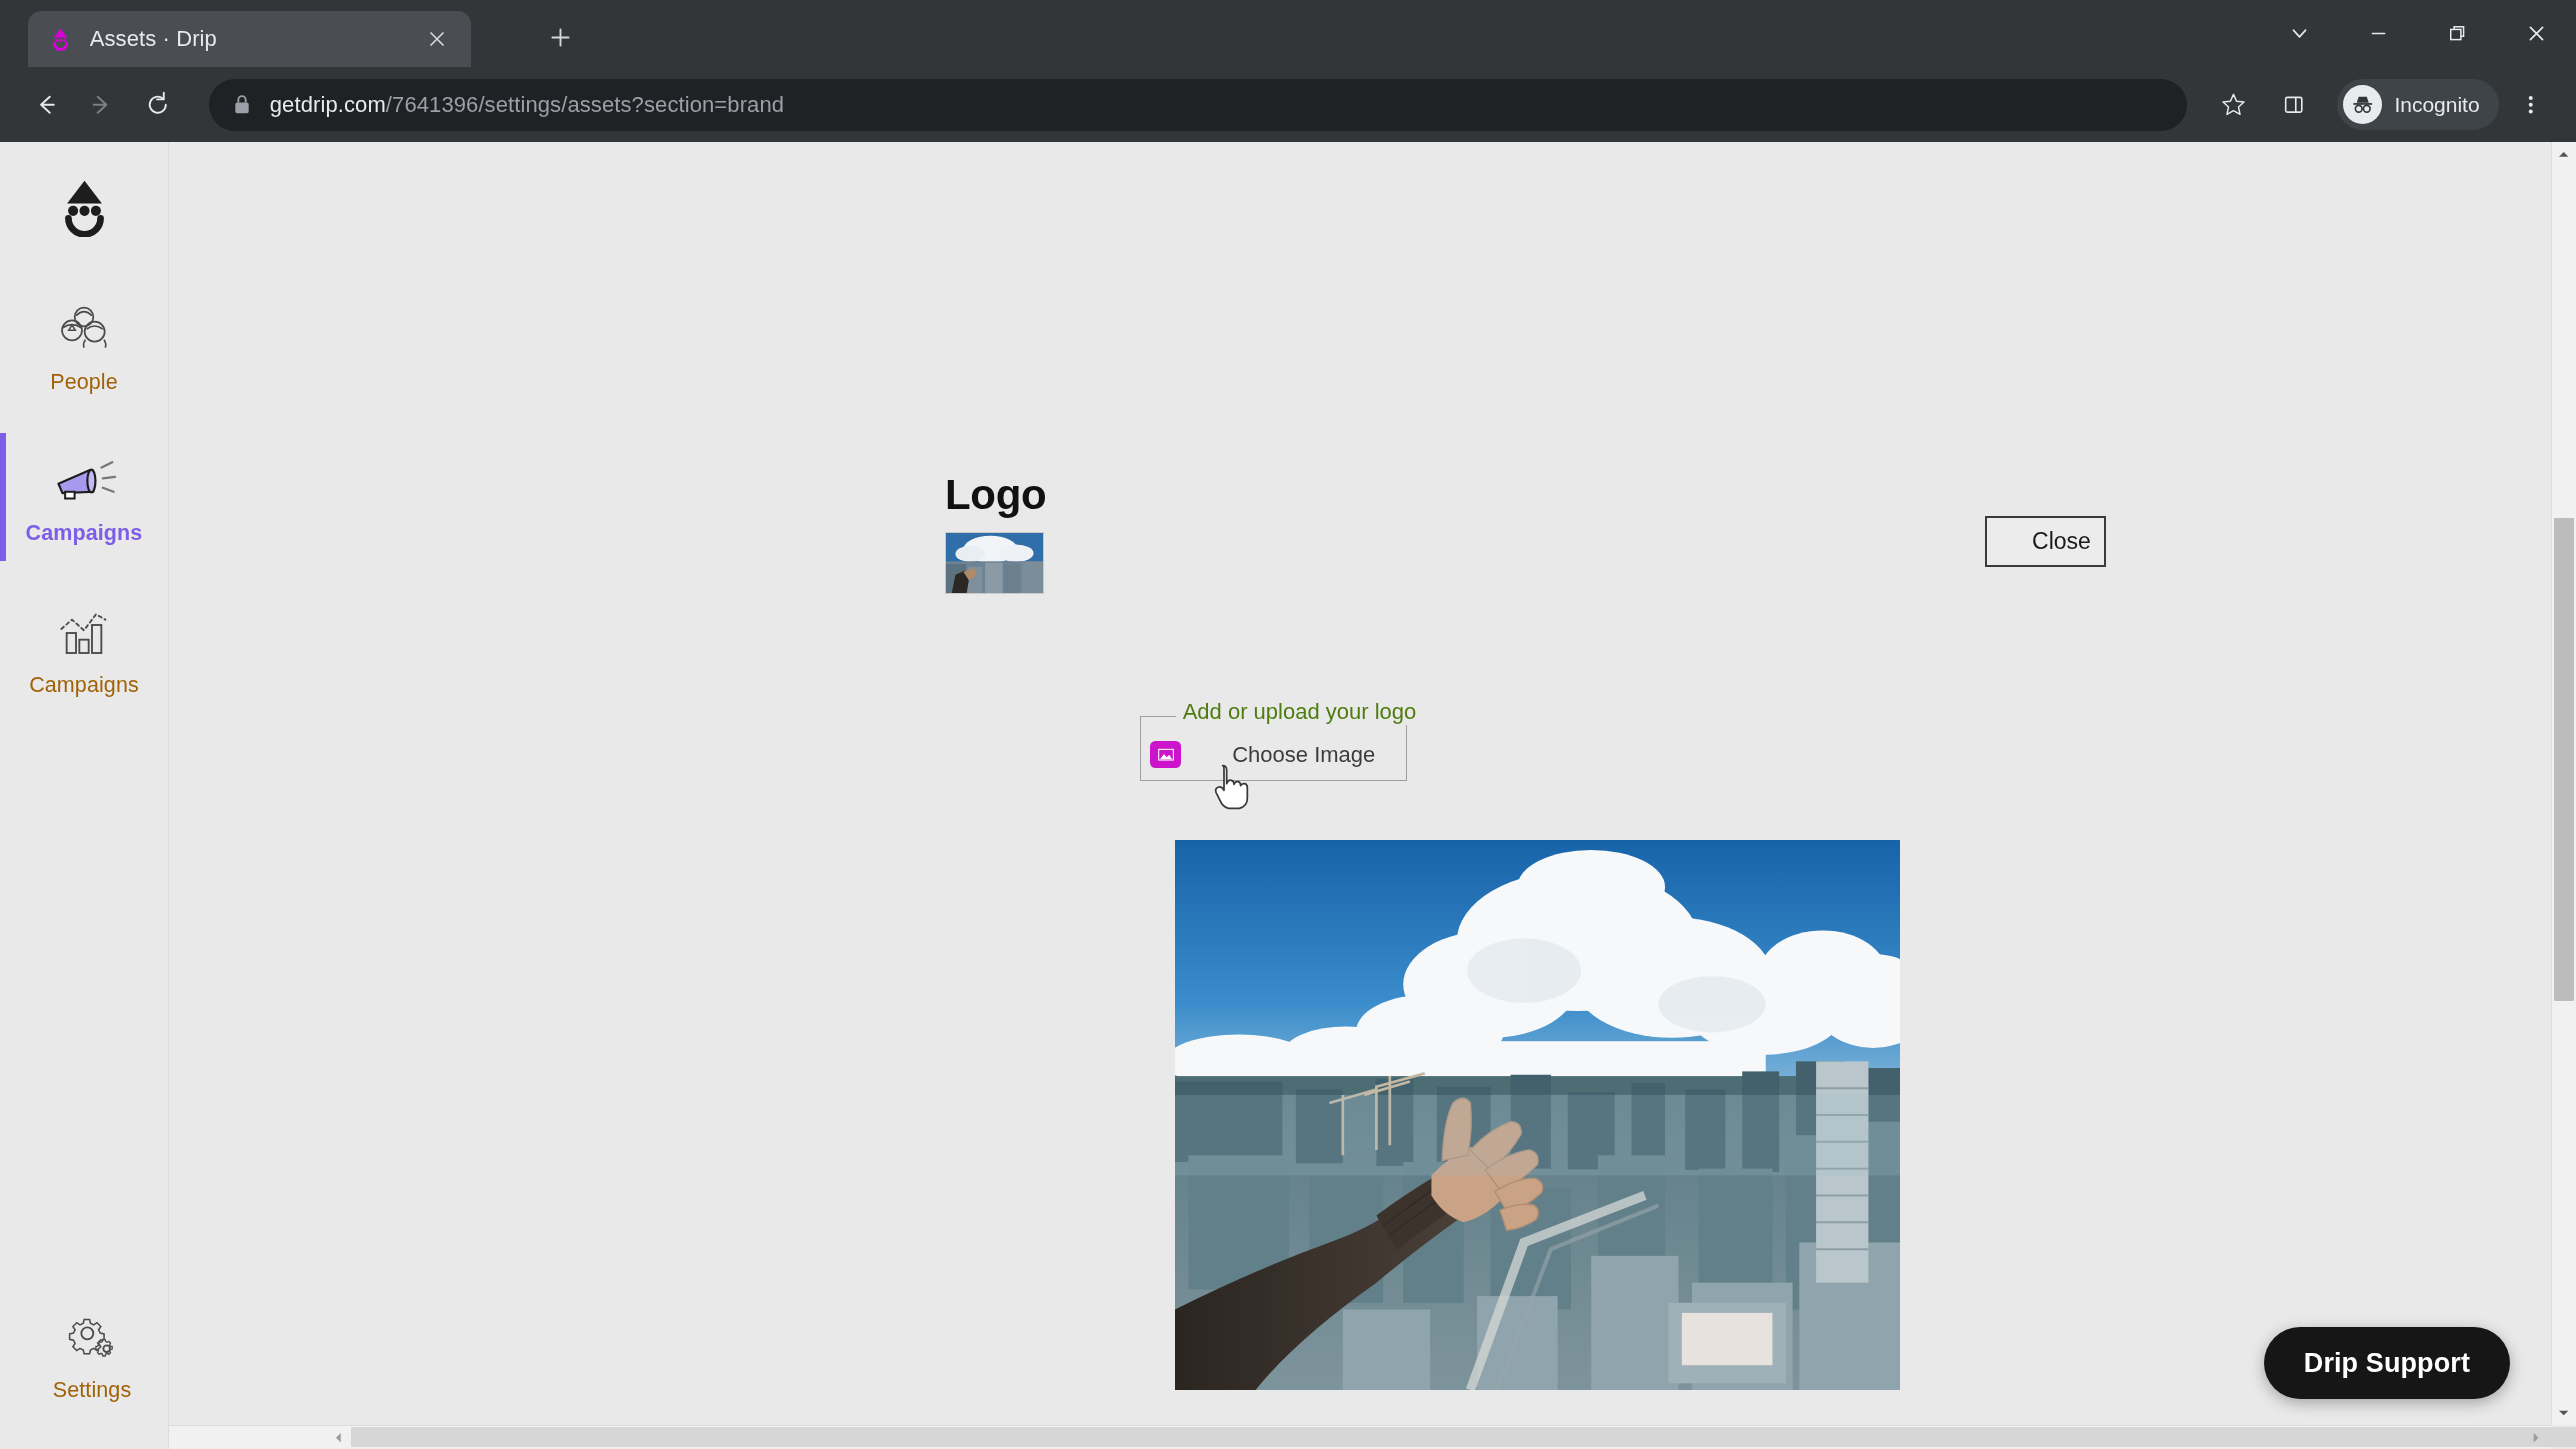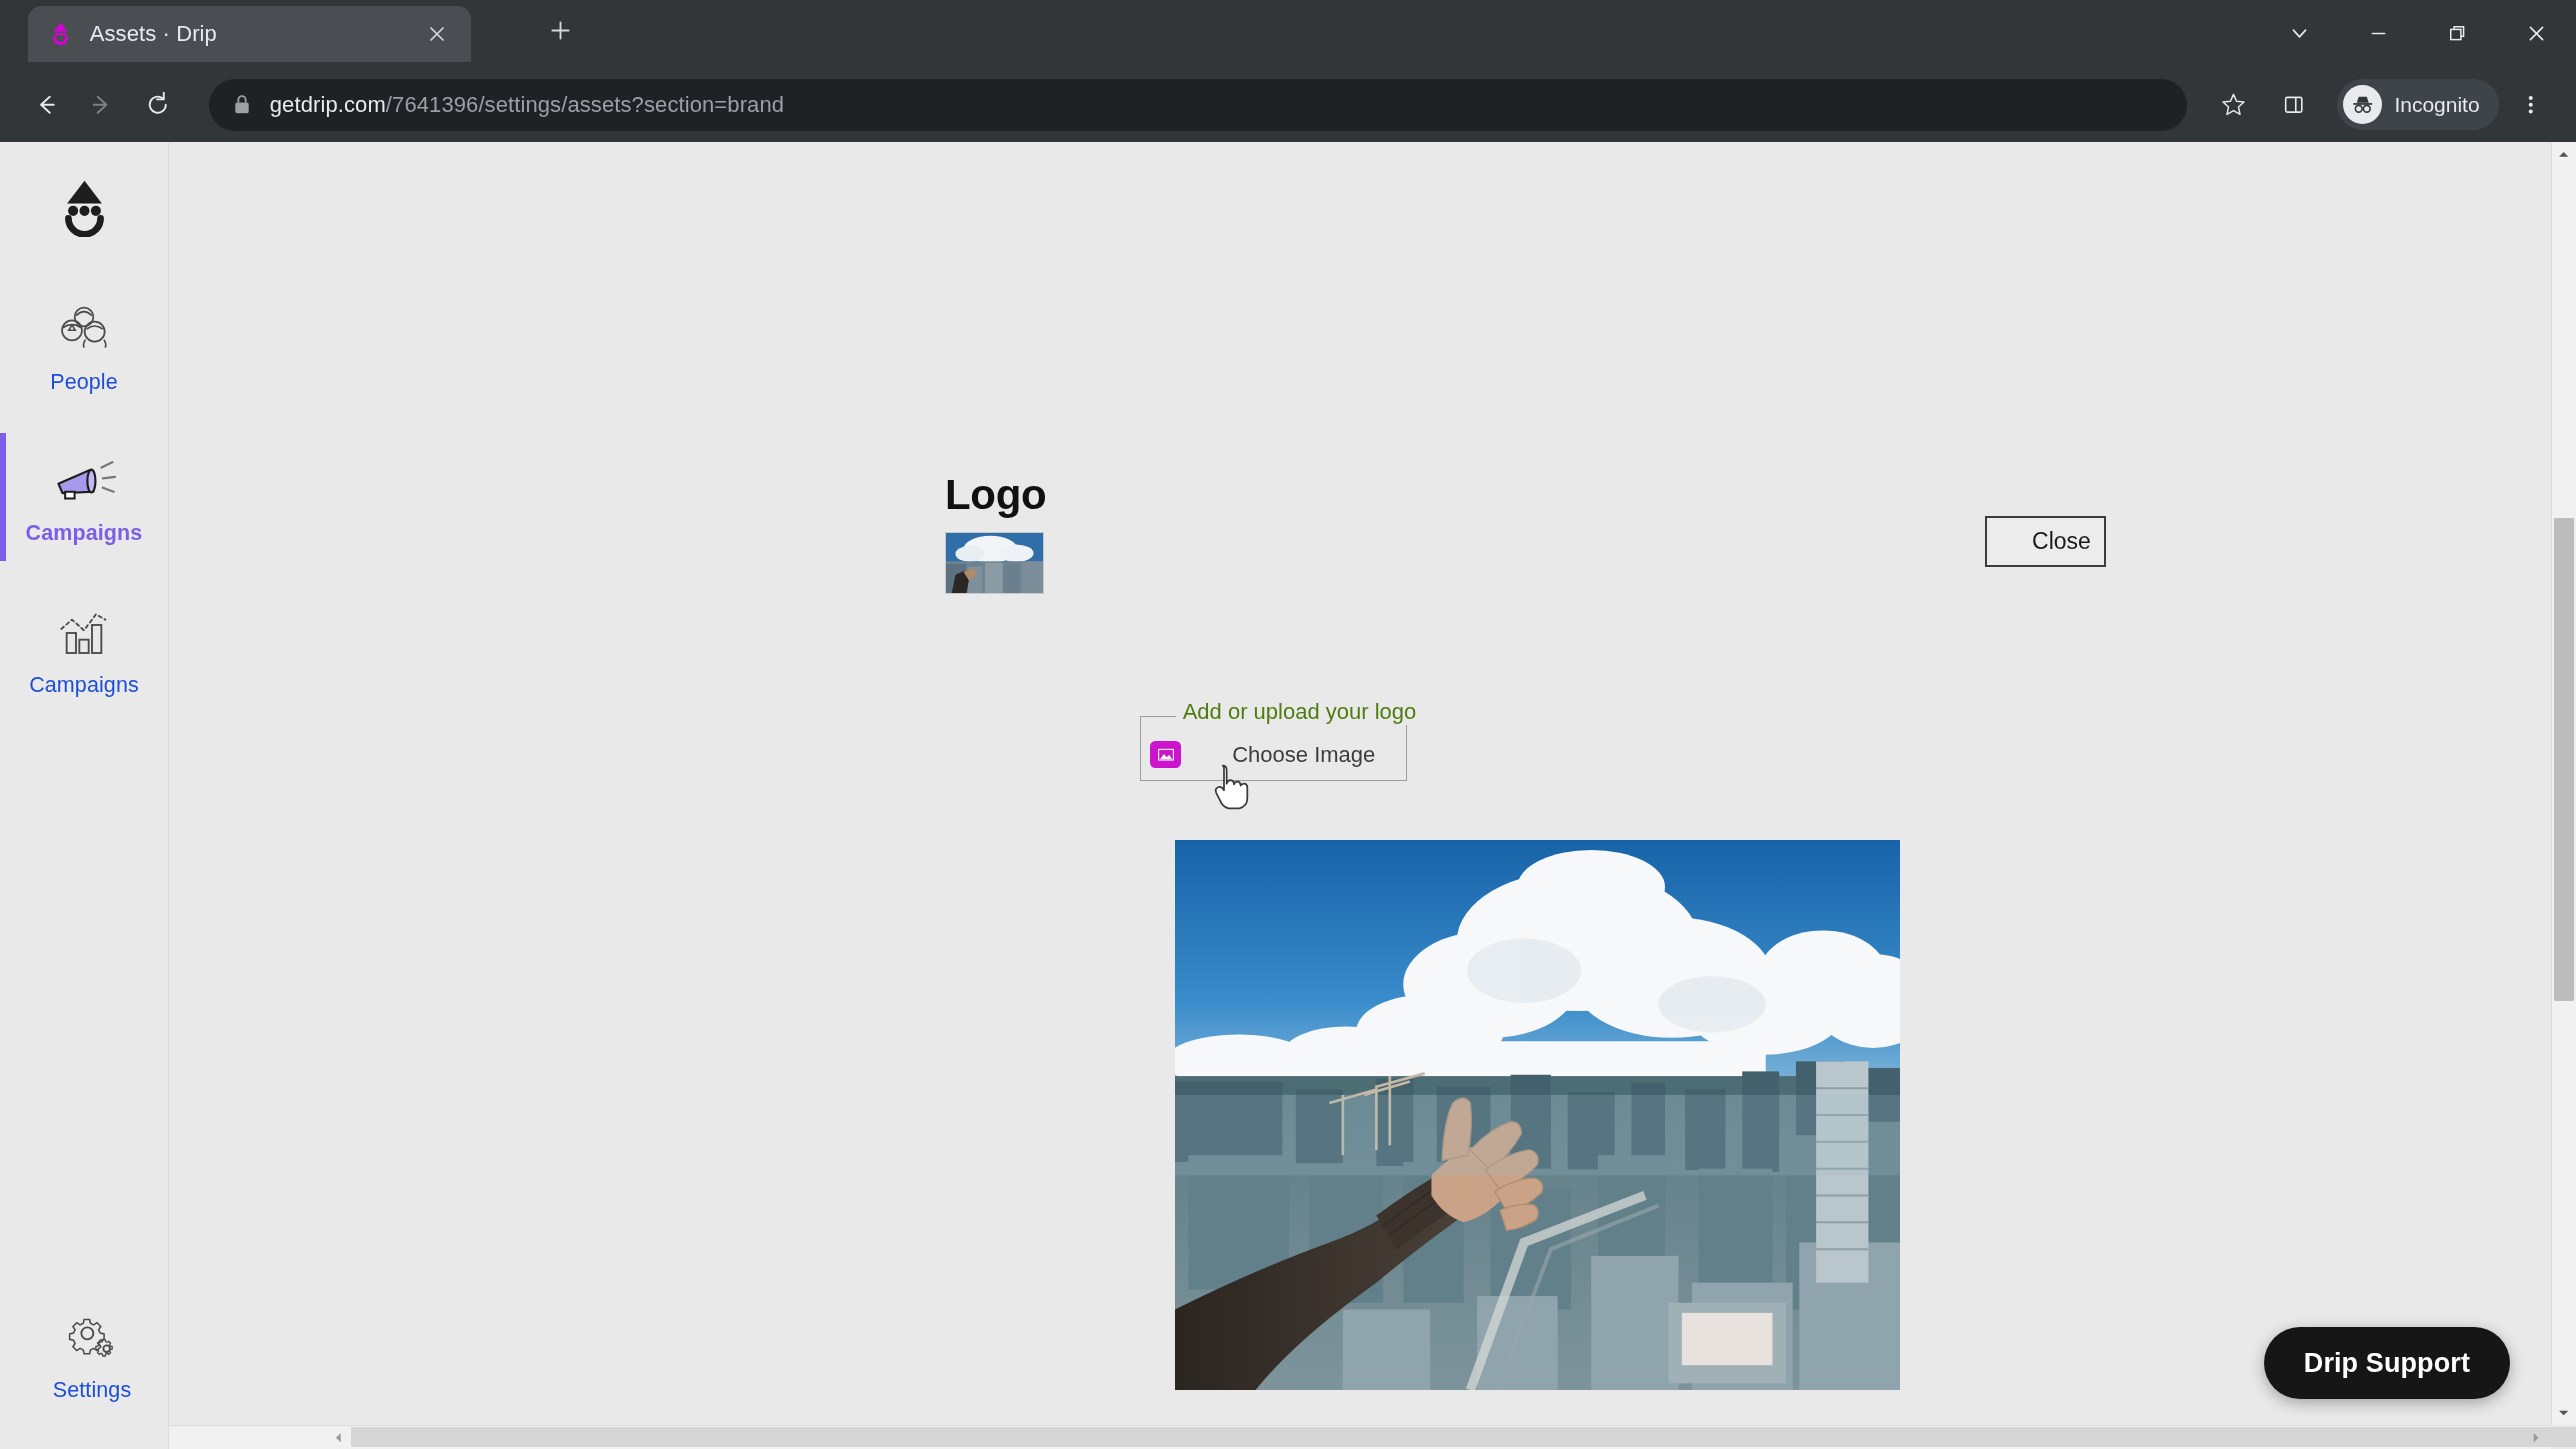--- a/index.html
+++ b/index.html
@@ -12,21 +12,21 @@
     background: #e9e9e9;
   }
 
   
   .browser { width: 2576px; height: 1449px; display: flex; flex-direction: column; }
 
   .tabstrip {
     height: 67px;
     background: #323639;
     display: flex;
-    align-items: center;
+    align-items: flex-end;
     position: relative;
     flex: 0 0 auto;
     gap: 48px;
   }
 
   .tab {
     margin-left: 28px;
     width: 443px;
     height: 56px;
     background: #4a4e52;
@@ -139,21 +139,21 @@
     width: 169px;
     padding: 17.4px 0 14.8px 0;
     display: flex; flex-direction: column; align-items: center;
     position: relative;
     margin-bottom: 23px;
   }
   .nav-item .nav-icon { height: 58px; display:flex; align-items:flex-end; justify-content:center; }
   .nav-label {
     margin-top: 13.4px;
     font-size: 21.5px;
-    color: #1d4ed8;
+    color: #a16207;
     letter-spacing: 0.1px;
   }
   .nav-item.active .nav-label { color: #7c5fe6; font-weight: 700; }
   .nav-item.active::before {
     content: "";
     position: absolute; left: 0; top: 0; bottom: 0;
     width: 6.7px; background: #7c5fe6;
   }
   .nav-spacer { flex: 1; }
   .nav-item.bottom { margin-bottom: 31px; padding-left: 16px; }

